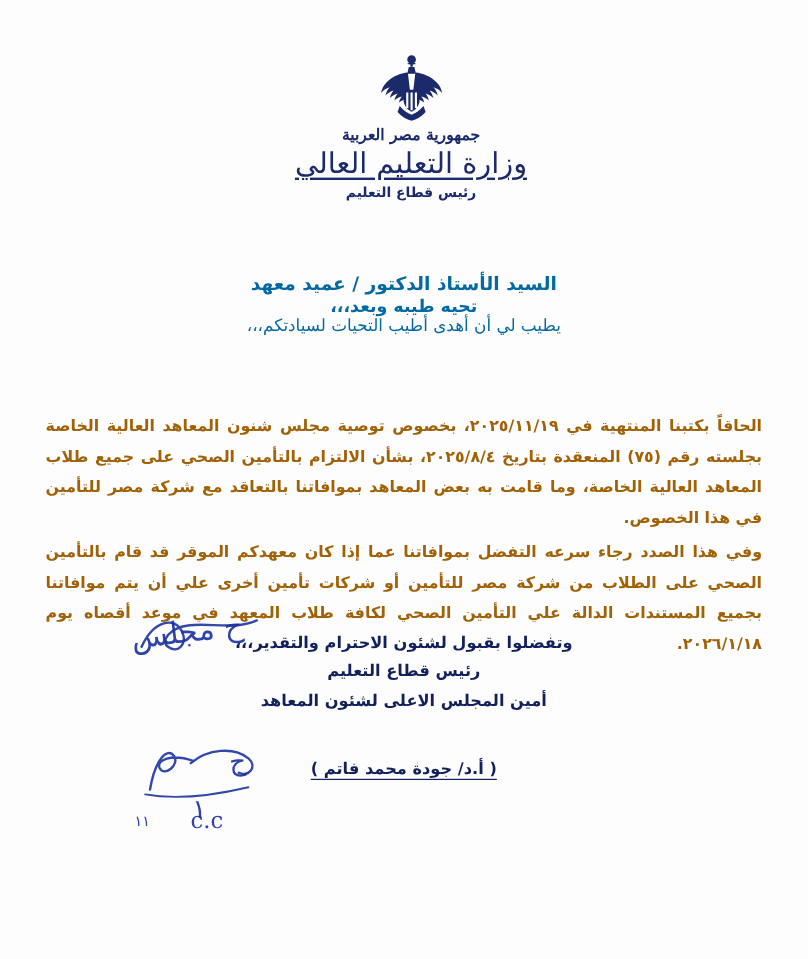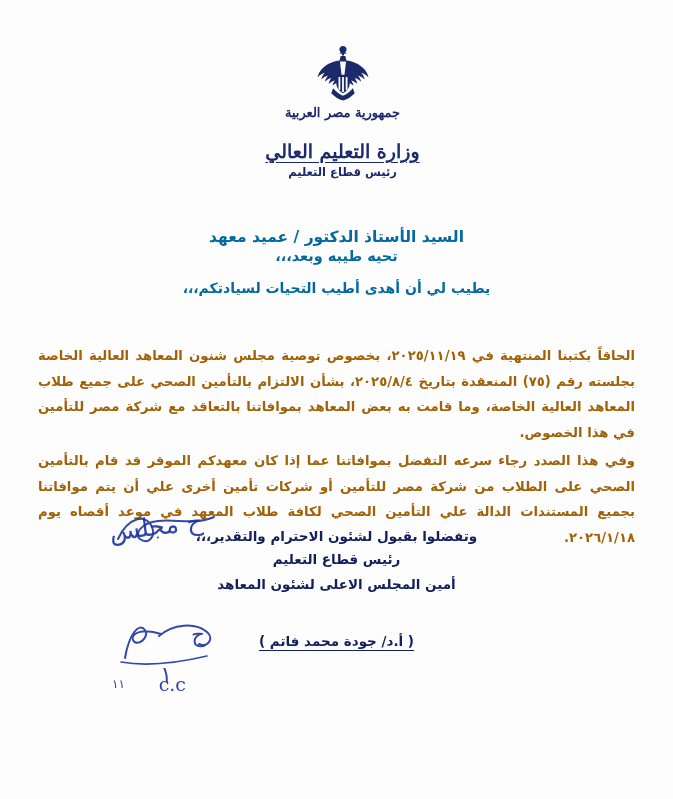--- a/index.html
+++ b/index.html
@@ -43,23 +43,23 @@
   .lh-line1 {
     font-family: "DejaVu Serif", "Liberation Serif", serif;
     font-size: 13px;
     font-weight: bold;
     letter-spacing: 0px;
     margin-top: 3px;
     color: #1b2a6b;
   }
   .lh-line2 {
     font-family: "DejaVu Serif", "Liberation Serif", serif;
-    font-size: 19px;
-    font-weight: bold;
-    margin-top: 20px;
+    font-size: 24px;
+    font-weight: normal;
+    margin-top: 1px;
     color: #1b2a6b;
     text-decoration: underline;
     text-underline-offset: 4px;
   }
   .lh-line3 {
     font-size: 11.5px;
     font-weight: bold;
     margin-top: 9px;
     color: #1b2a6b;
   }
@@ -84,22 +84,21 @@
     font-weight: bold;
     letter-spacing: 0.2px;
   }
   .sal-2 {
     font-size: 14.5px;
     font-weight: bold;
     margin-top: 2px;
   }
   .sal-3 {
     font-size: 14px;
-    font-weight: bold;
-    margin-top: 16px;
+    font-weight: normal;
     text-align: center;
   }
 
   
   .body-text {
     position: absolute;
     top: 343px;
     right: 38px;
     left: 38px;
     text-align: justify;

